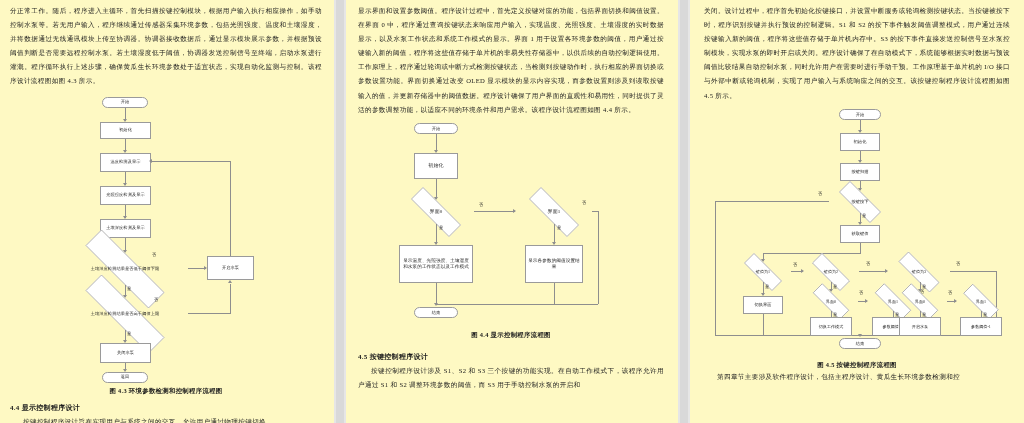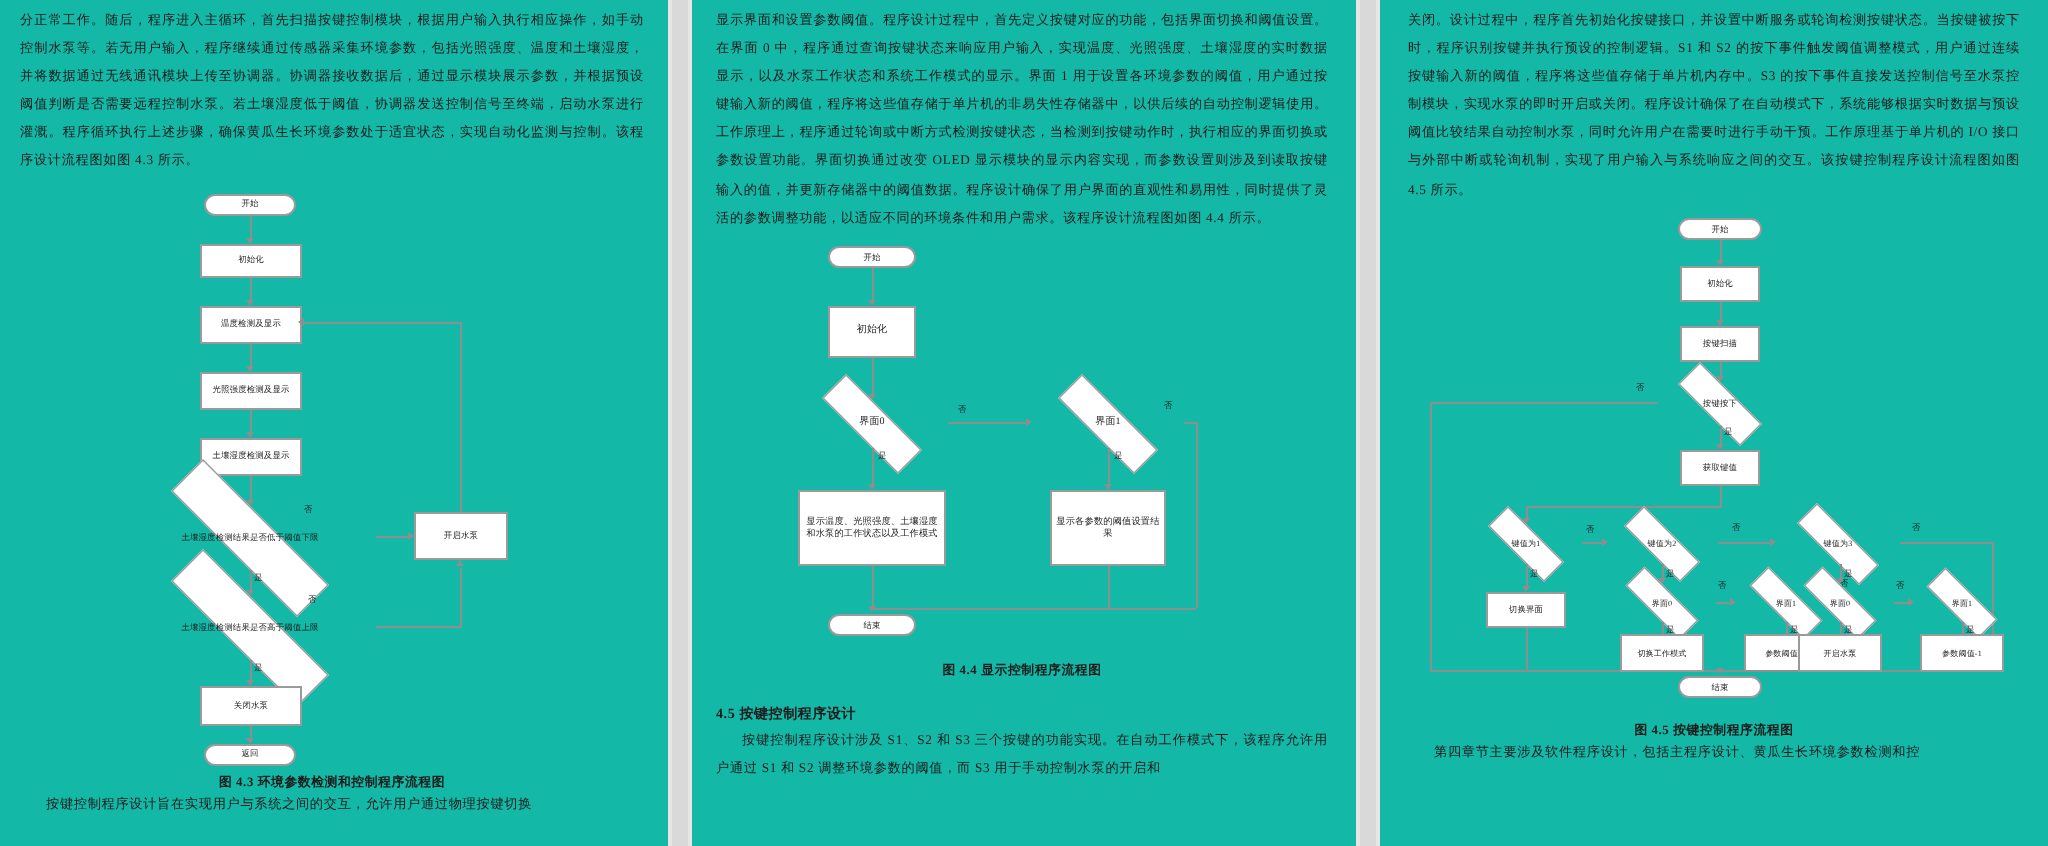--- a/index.html
+++ b/index.html
@@ -4,21 +4,21 @@
 <style>
   html,body{margin:0;padding:0;}
   body{
     width:1024px;height:423px;overflow:hidden;
     background:#d8d8d8;
     font-family:"Liberation Serif","DejaVu Serif",serif;
     color:#1c1c1c;
   }
   .viewer{display:flex;width:1024px;height:423px;align-items:flex-start;}
   .page{
-    background:#14b8a6;
+    background:#fef9c3;
     height:423px;
     box-sizing:border-box;
     position:relative;
     overflow:hidden;
   }
   .page.p1{width:336px;padding:4px 14px 0 10px;}
   .page.p2{width:336px;padding:4px 16px 0 14px;}
   .page.p3{width:336px;padding:4px 14px 0 16px;}
   .gutter{width:8px;height:423px;background:#d9d9d9;}
   .page-edge{position:absolute;top:0;bottom:0;width:2px;background:#e6e6e6;}
@@ -178,20 +178,21 @@
 
         <div class="node" style="left:84px;top:248px;width:51px;height:20px;">关闭水泵</div>
         <div class="ln v" style="left:108.6px;top:268px;height:8px;"></div>
         <div class="arw down" style="left:106.9px;top:274px;"></div>
 
         <div class="node term" style="left:86px;top:277px;width:46px;height:11px;">返回</div>
       </div>
     </div>
 
     <p class="figcap" style="margin-top:42px;">图 4.3  环境参数检测和控制程序流程图</p>
+    <h3 class="heading">4.4  显示控制程序设计</h3>
     <p class="body indent">按键控制程序设计旨在实现用户与系统之间的交互，允许用户通过物理按键切换</p>
   </div>
 
   <div class="gutter"></div>
 
   <div class="page p2">
     <div class="page-edge left"></div>
     <div class="page-edge right"></div>
     <p class="body">显示界面和设置参数阈值。程序设计过程中，首先定义按键对应的功能，包括界面切换和阈值设置。在界面 0 中，程序通过查询按键状态来响应用户输入，实现温度、光照强度、土壤湿度的实时数据显示，以及水泵工作状态和系统工作模式的显示。界面 1 用于设置各环境参数的阈值，用户通过按键输入新的阈值，程序将这些值存储于单片机的非易失性存储器中，以供后续的自动控制逻辑使用。工作原理上，程序通过轮询或中断方式检测按键状态，当检测到按键动作时，执行相应的界面切换或参数设置功能。界面切换通过改变 OLED 显示模块的显示内容实现，而参数设置则涉及到读取按键输入的值，并更新存储器中的阈值数据。程序设计确保了用户界面的直观性和易用性，同时提供了灵活的参数调整功能，以适应不同的环境条件和用户需求。该程序设计流程图如图 4.4 所示。</p>
 

